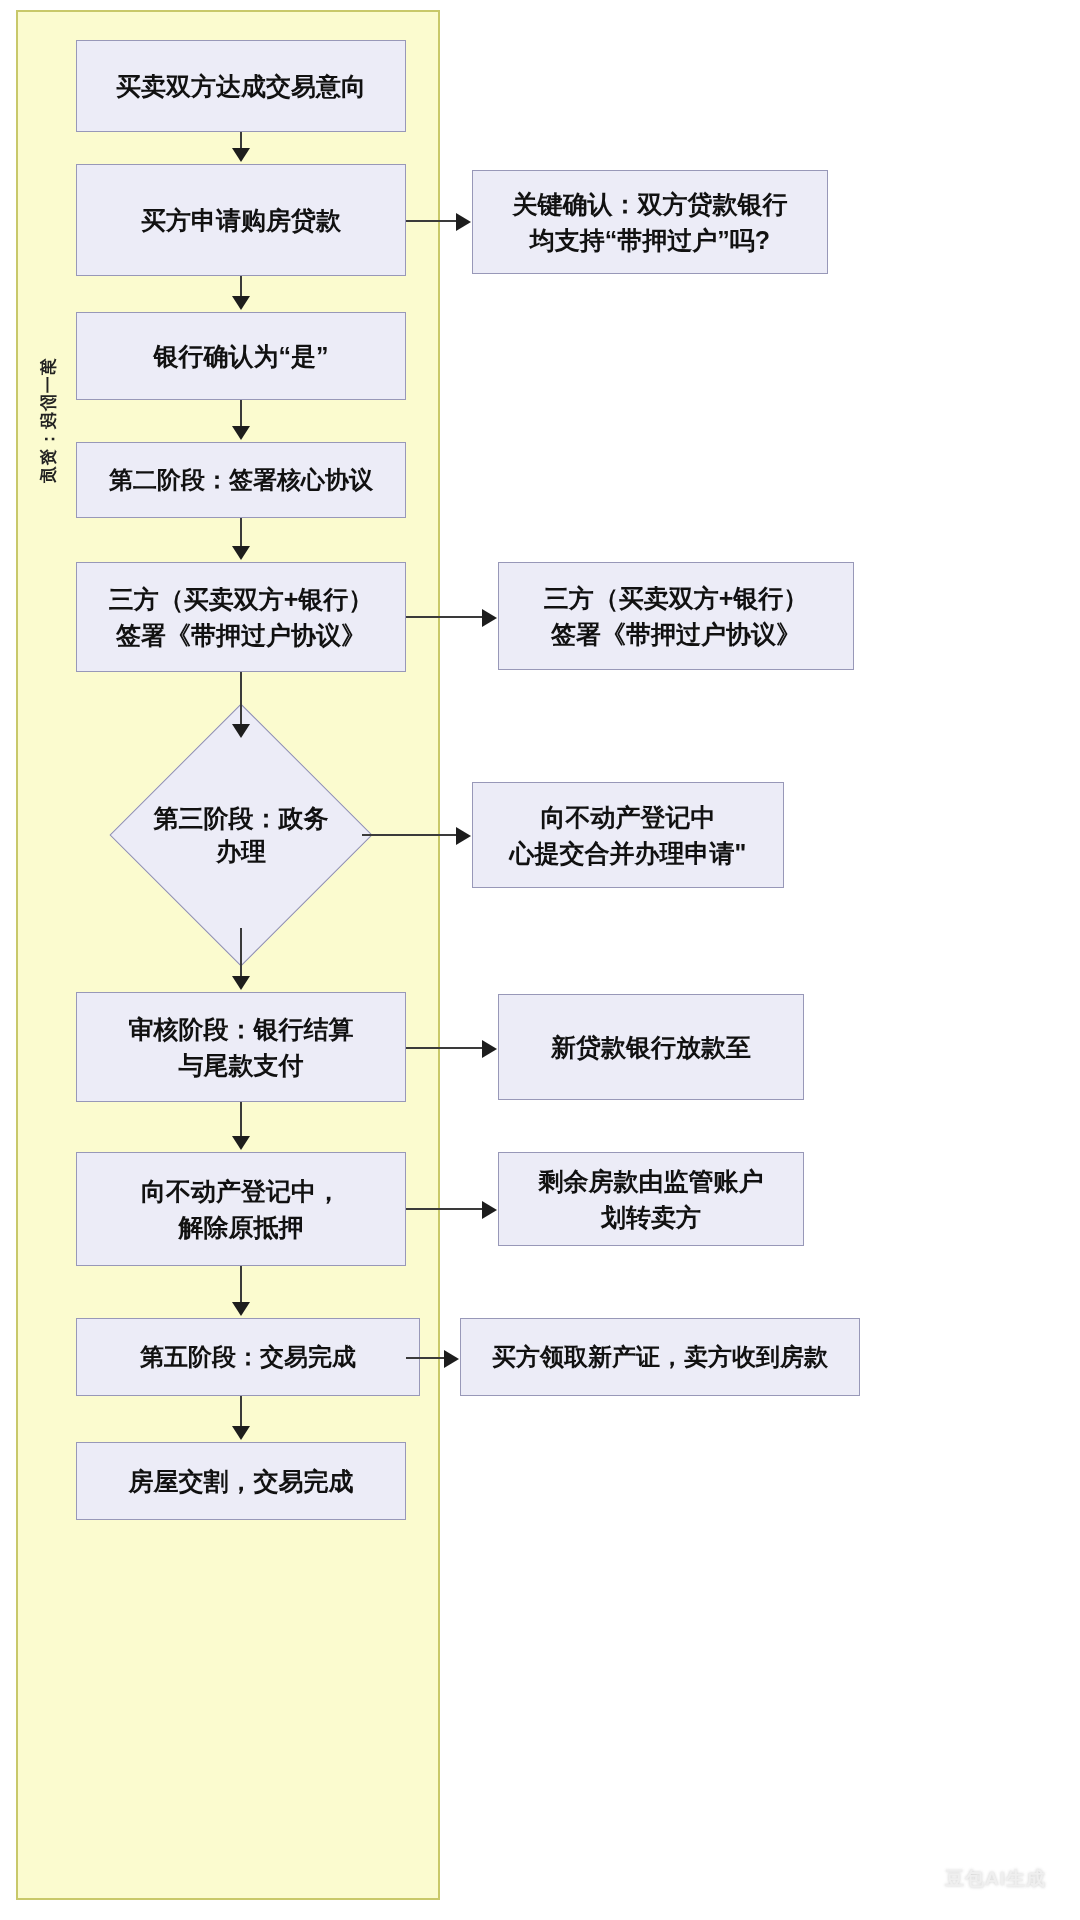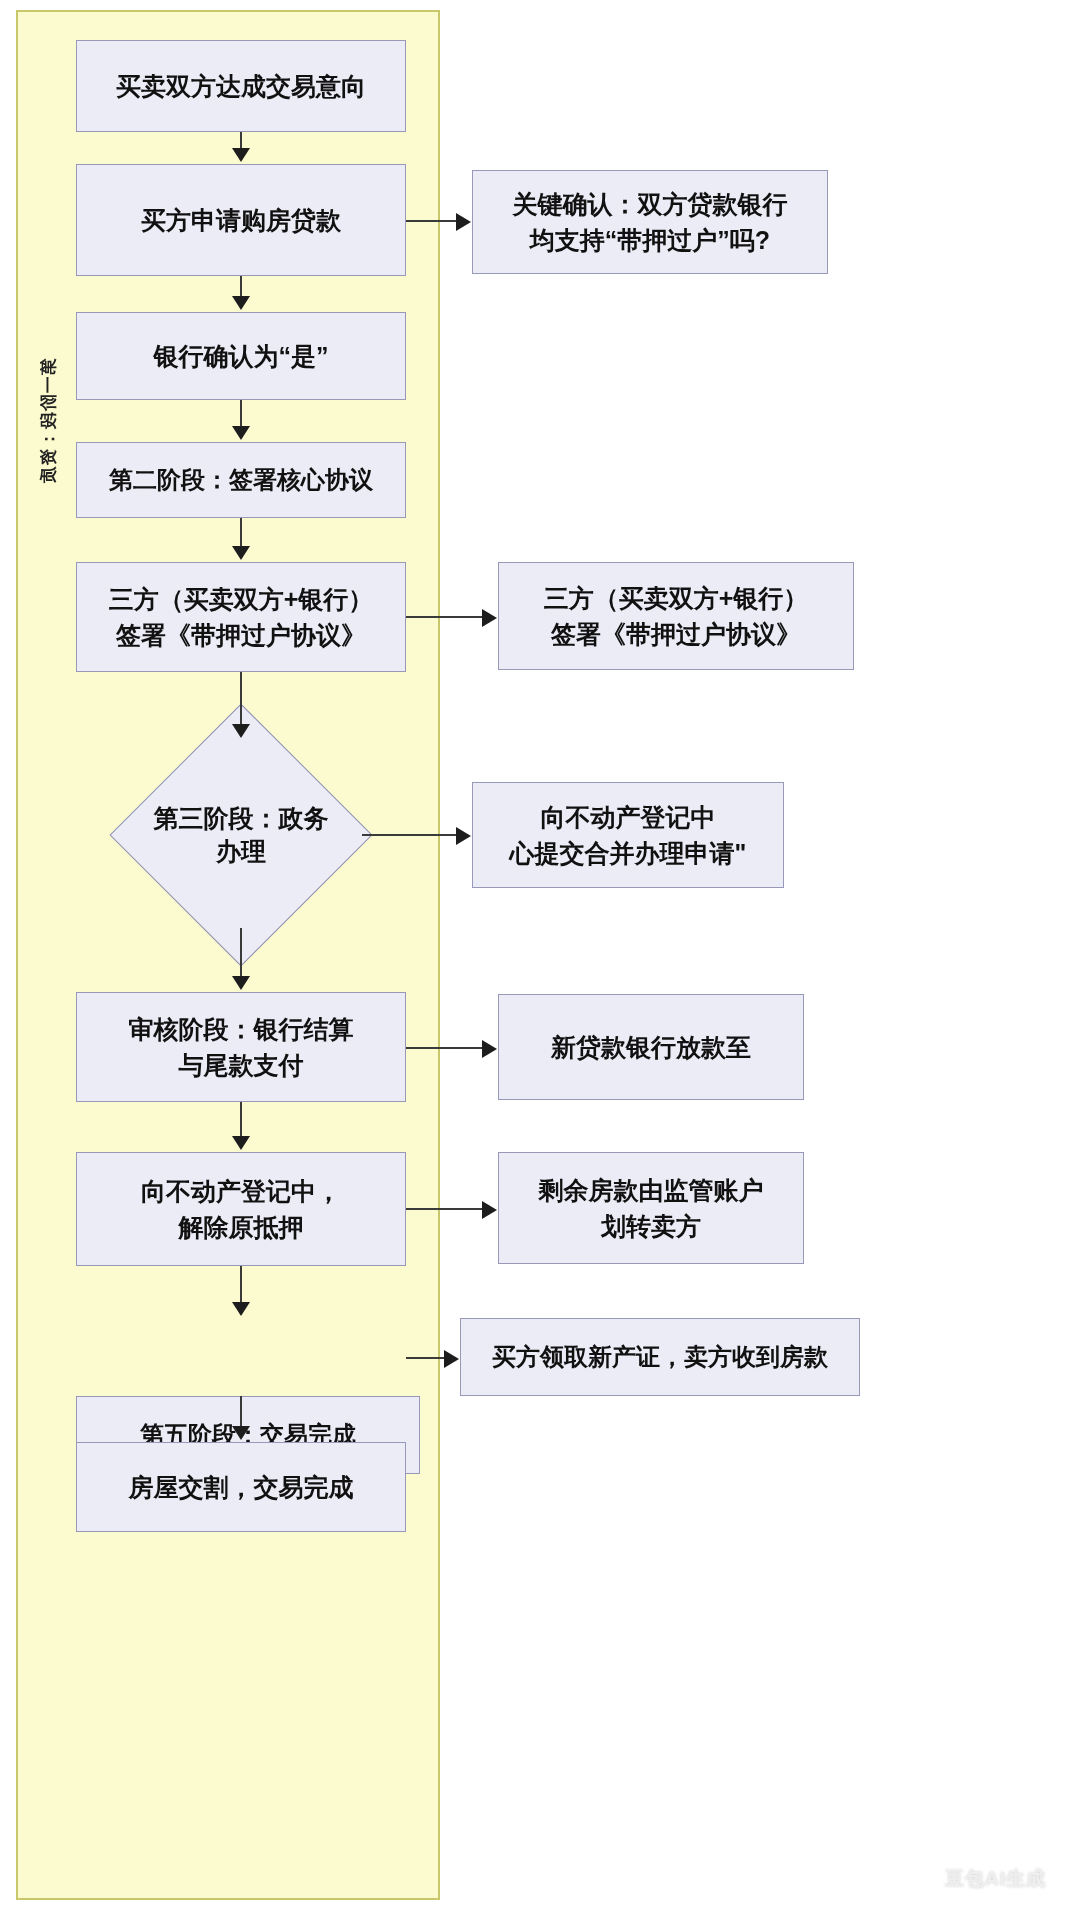--- a/index.html
+++ b/index.html
@@ -103,25 +103,25 @@
 <div class="node" style="left:76px;top:992px;width:330px;height:110px;flex-direction:column;">
   <span class="ln">审核阶段：银行结算</span>
   <span class="ln">与尾款支付</span>
 </div>
 
 <div class="node" style="left:76px;top:1152px;width:330px;height:114px;flex-direction:column;">
   <span class="ln">向不动产登记中，</span>
   <span class="ln">解除原抵押</span>
 </div>
 
-<div class="node small" style="left:76px;top:1396px;width:344px;height:78px;">
+<div class="node small" style="left:76px;top:1318px;width:344px;height:78px;">
   <span class="ln">第五阶段：交易完成</span>
 </div>
 
-<div class="node" style="left:76px;top:1442px;width:330px;height:90px;">
+<div class="node" style="left:76px;top:1442px;width:330px;height:78px;">
   <span class="ln">房屋交割，交易完成</span>
 </div>
 
 <div class="node" style="left:472px;top:170px;width:356px;height:104px;flex-direction:column;">
   <span class="ln">关键确认：双方贷款银行</span>
   <span class="ln">均支持“带押过户”吗?</span>
 </div>
 
 <div class="node" style="left:498px;top:562px;width:356px;height:108px;flex-direction:column;">
   <span class="ln">三方（买卖双方+银行）</span>
@@ -130,21 +130,21 @@
 
 <div class="node" style="left:472px;top:782px;width:312px;height:106px;flex-direction:column;">
   <span class="ln">向不动产登记中</span>
   <span class="ln">心提交合并办理申请"</span>
 </div>
 
 <div class="node" style="left:498px;top:994px;width:306px;height:106px;flex-direction:column;">
   <span class="ln">新贷款银行放款至</span>
 </div>
 
-<div class="node" style="left:498px;top:1152px;width:306px;height:112px;flex-direction:column;">
+<div class="node" style="left:498px;top:1152px;width:306px;height:94px;flex-direction:column;">
   <span class="ln">剩余房款由监管账户</span>
   <span class="ln">划转卖方</span>
 </div>
 
 <div class="node small" style="left:460px;top:1318px;width:400px;height:78px;">
   <span class="ln">买方领取新产证，卖方收到房款</span>
 </div>
 
 <div class="v-line" style="left:240px;top:132px;height:18px;"></div>
 <div class="arrow-down" style="left:232px;top:148px;"></div>

